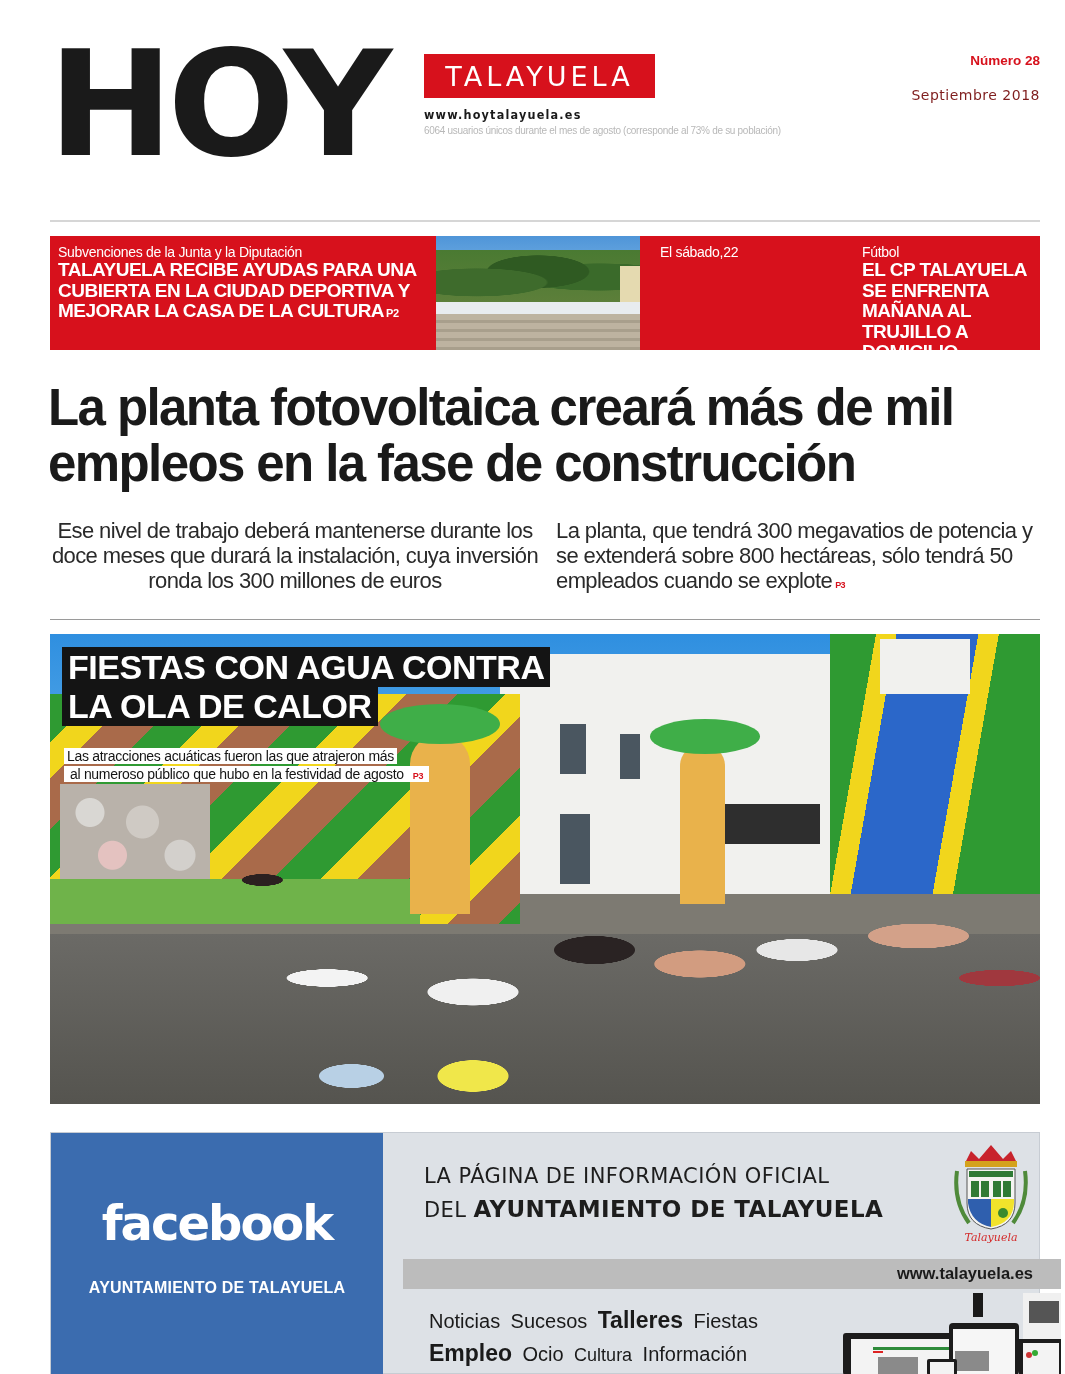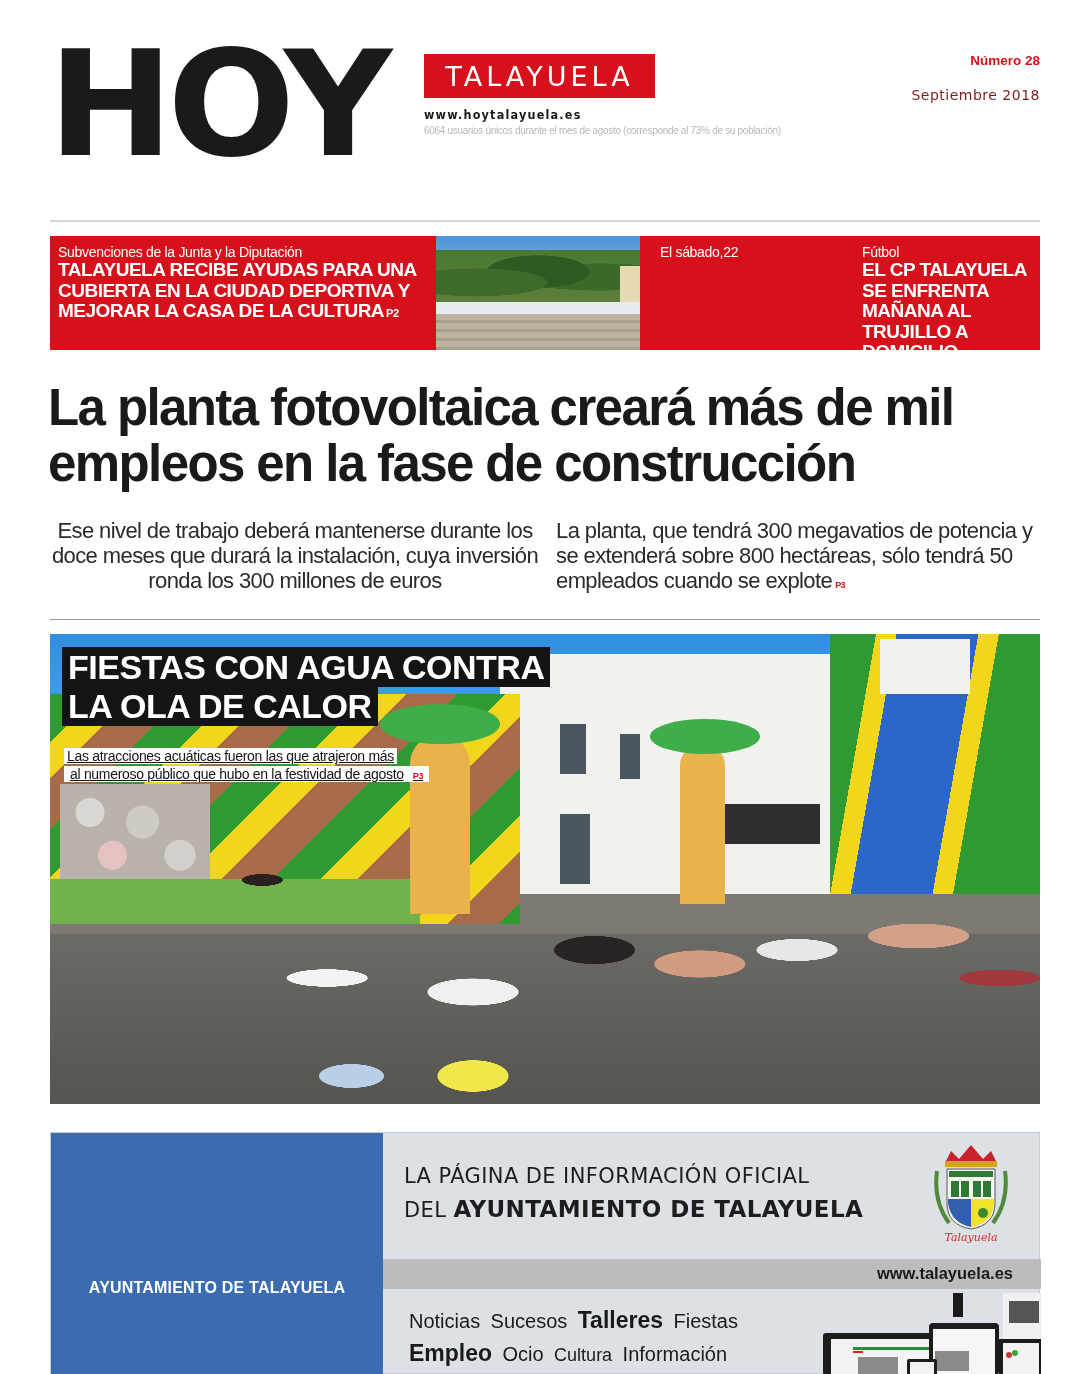--- a/index.html
+++ b/index.html
@@ -137,36 +137,36 @@
 
   .photo-headline {
     position: absolute; left: 62px; top: 648px;
     font-weight: bold; font-size: 34px; line-height: 39px;
     font-family: "Liberation Sans Narrow", "Liberation Sans", sans-serif;
     letter-spacing: -0.5px; text-transform: uppercase; color: #fff;
   }
   .photo-headline span { background: #141414; padding: 1px 6px; box-decoration-break: clone; -webkit-box-decoration-break: clone; }
   .photo-caption {
     position: absolute; left: 64px; top: 747px; width: 430px;
-    font-size: 14px; line-height: 18px; color: #141414; letter-spacing: -0.3px; text-decoration: underline;
+    font-size: 14px; line-height: 18px; color: #141414; letter-spacing: -0.3px;
   }
   .photo-caption span { background: #fff; padding: 0 3px; box-decoration-break: clone; -webkit-box-decoration-break: clone; }
 
   
   .ad { position: absolute; left: 50px; top: 1132px; width: 990px; height: 242px; background: #dde1e6; border: 1px solid #c7ccd3; }
   .ad-fb {
     position: absolute; left: 0; top: 0; width: 332px; height: 242px; background: #3b6caf;
     color: #fff; text-align: center;
   }
   .ad-fb .fb-logo {
     position: absolute; left: 0; right: 0; top: 62px;
     font-family: "DejaVu Sans", sans-serif; font-weight: bold; font-size: 48px; letter-spacing: -2px;
   }
   .ad-fb .fb-sub { position: absolute; left: 0; right: 0; top: 146px; font-weight: bold; font-size: 16px; letter-spacing: 0.2px; }
-  .ad-info { position: absolute; left: 332px; top: 0; width: 658px; height: 242px; }
+  .ad-info { position: absolute; left: 352px; top: 0; width: 658px; height: 242px; }
   .ad-info .line1 { position: absolute; left: 21px; top: 31px; font-family: "DejaVu Sans", sans-serif; font-size: 21px; color: #1d1d1d; letter-spacing: 0.4px; }
   .ad-info .line2 { position: absolute; left: 21px; top: 63px; font-family: "DejaVu Sans", sans-serif; font-size: 21px; color: #1d1d1d; letter-spacing: 0.4px; }
   .ad-info .line2 b { font-weight: bold; font-size: 23px; }
   .ad-info .crest { position: absolute; left: 548px; top: 8px; width: 80px; height: 104px; }
   .ad-info .url-bar { position: absolute; left: 0; top: 126px; width: 658px; height: 30px; background: #bcbcbc; }
   .ad-info .url { position: absolute; right: 28px; top: 131px; font-weight: bold; font-size: 16.5px; color: #1a1a1a; }
   .ad-info .tags { position: absolute; left: 26px; top: 172px; width: 420px; line-height: 30px; color: #1a1a1a; }
   .ad-info .tags span { margin-right: 6px; display: inline-block; }
   .ad-info .devices { position: absolute; left: 440px; top: 160px; width: 218px; height: 82px; }
 
@@ -234,20 +234,21 @@
 </div>
 <div class="photo-headline">
   <span>FIESTAS CON AGUA CONTRA</span><br><span>LA OLA DE CALOR</span>
 </div>
 <div class="photo-caption">
   <span>Las atracciones acuáticas fueron las que atrajeron más</span><br><span><span>al numeroso público que hubo en la festividad de agosto</span><span class="pref-red">P3</span></span>
 </div>
 
 <div class="ad">
   <div class="ad-fb">
+    <div class="fb-logo">facebook</div>
     <div class="fb-sub">AYUNTAMIENTO DE TALAYUELA</div>
   </div>
   <div class="ad-info">
     <div class="line1">LA PÁGINA DE INFORMACIÓN OFICIAL</div>
     <div class="line2"><span>DEL</span> <b>AYUNTAMIENTO DE TALAYUELA</b></div>
     <svg class="crest" viewBox="0 0 80 104">
       <path d="M14 22 L20 10 L28 18 L40 4 L52 18 L60 10 L66 22 Z" fill="#c8232c"></path>
       <rect x="14" y="20" width="52" height="6" fill="#d4a21c"></rect>
       <path d="M6 30 Q2 60 18 82" stroke="#4f8a3a" stroke-width="4" fill="none"></path>
       <path d="M74 30 Q78 60 62 82" stroke="#4f8a3a" stroke-width="4" fill="none"></path>

